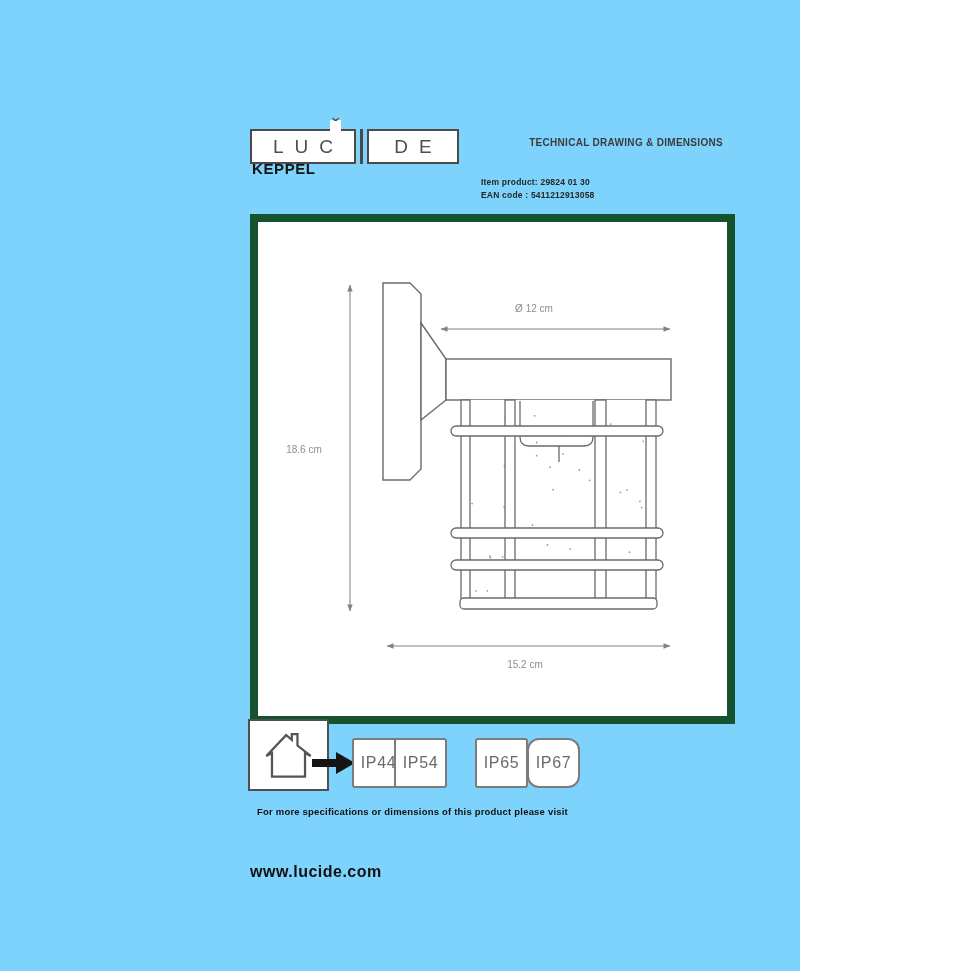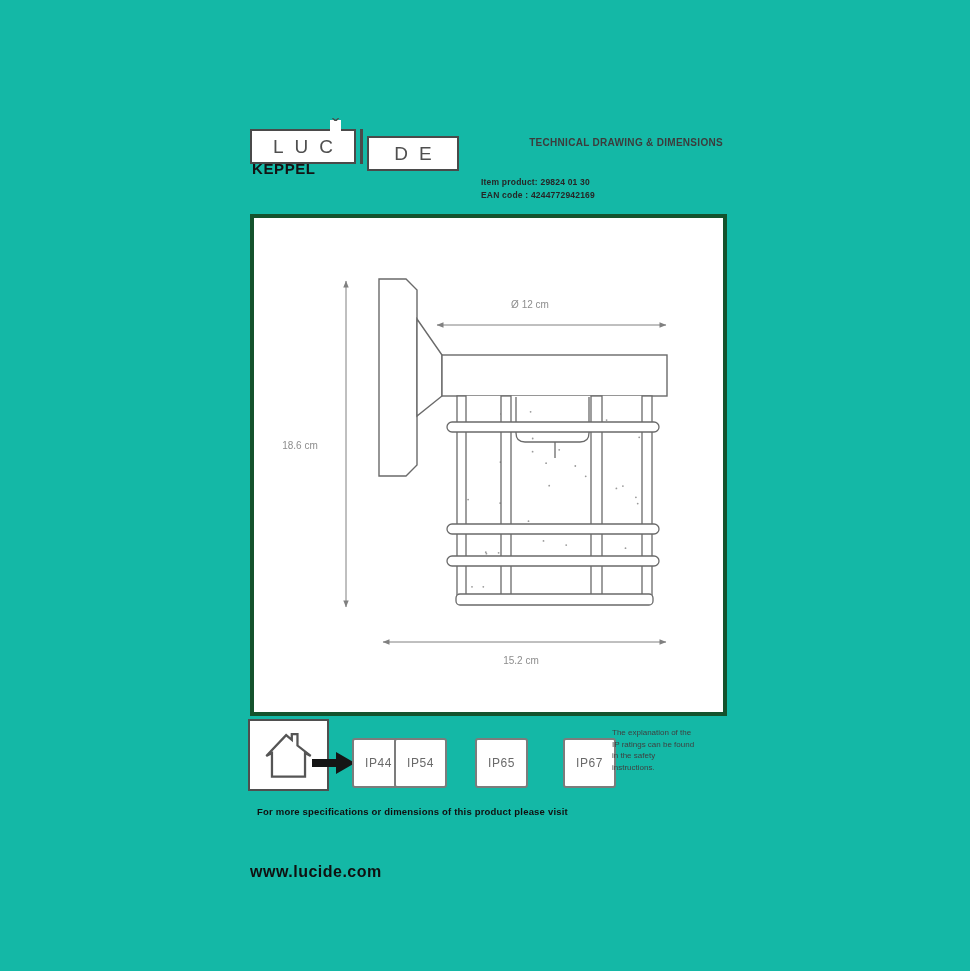--- a/index.html
+++ b/index.html
@@ -1,48 +1,48 @@
 <!DOCTYPE html>
 <html><head>
 <meta charset="utf-8">
 <style>
   html,body{margin:0;padding:0;background:#ffffff;}
-  .page{position:relative;width:970px;height:971px;background:#14b8a6;
+  .page{position:relative;width:800px;height:971px;background:#7dd3fc;
         font-family:"Liberation Sans",sans-serif;overflow:hidden;}
 
   
   .logo{position:absolute;left:250px;top:129px;display:flex;align-items:flex-start;}
   .logo-box{border:2px solid #4a4a4a;height:31px;display:flex;align-items:center;justify-content:center;background:#fff;}
   .logo-box span{font-size:19px;color:#4f4f4f;letter-spacing:11px;margin-right:-11px;line-height:1;}
   .logo-box-l{width:102px;}
-  .logo-box-r{width:88px;margin-top:7px;}
+  .logo-box-r{width:88px;}
   .logo-ibar{width:3px;height:35px;background:#4a4a4a;margin:0 4px;}
   .logo-caron{position:absolute;left:80px;top:-9px;font-size:22px;line-height:14px;color:#4a4a4a;background:#fff;padding:0 2px;}
 
   
   .doc-type{position:absolute;left:500px;top:137px;width:223px;text-align:right;
             font-size:10px;font-weight:bold;color:#3c3c3c;letter-spacing:.3px;}
   .product-title{position:absolute;left:252px;top:160px;font-size:15px;font-weight:bold;
                  color:#141414;letter-spacing:.6px;}
   .item-block{position:absolute;left:481px;top:176px;font-size:8.5px;font-weight:bold;
               color:#262626;line-height:13px;letter-spacing:.2px;}
 
   
   .drawing-frame{position:absolute;left:250px;top:214px;width:469px;height:494px;
-                 border:4px solid #14532d;background:#fff;}
+                 border:8px solid #14532d;background:#fff;}
 
   svg text{font-family:"Liberation Sans",sans-serif;}
   .dimtext{font-size:10px;fill:#8d8d8d;}
 
   
   .house-box{position:absolute;left:248px;top:719px;width:77px;height:68px;border:2px solid #4f4f4f;background:#fff;}
   .arrow-wrap{position:absolute;left:312px;top:750px;width:44px;height:26px;}
   .ip-box{position:absolute;top:738px;width:49px;height:46px;border:2px solid #7c7c7c;border-radius:3px;
           display:flex;align-items:center;justify-content:center;background:#fff;}
-  .ip-box span{font-size:12px;color:#6a6a6a;letter-spacing:.6px;}
+  .ip-box span{font-size:16px;color:#6a6a6a;letter-spacing:.6px;}
   .ip-note{position:absolute;left:612px;top:727px;width:118px;font-size:8px;line-height:11.5px;color:#3f3f3f;}
   .foot-line{position:absolute;left:257px;top:806px;font-size:9.5px;font-weight:bold;color:#101010;letter-spacing:.2px;}
   .foot-site{position:absolute;left:250px;top:818px;font-size:16px;font-weight:bold;color:#101010;letter-spacing:.5px;margin-top:45px;}
 </style>
 </head>
 <body>
 
 <div class="page">
 
   <div class="logo">
@@ -59,21 +59,21 @@
   <div class="doc-type">TECHNICAL DRAWING &amp; DIMENSIONS</div>
 
   <div class="product-title">KEPPEL</div>
   <div class="item-block">
     <div>
       <span>Item product:</span>
       <span>29824 01 30</span>
     </div>
     <div>
       <span>EAN code :</span>
-      <span>4244772942169</span>
+      <span>5411212913058</span>
     </div>
   </div>
 
   <div class="drawing-frame">
     <svg width="469" height="494" viewBox="0 0 469 494">
       <defs>
         <marker id="arr" viewBox="0 0 10 10" refX="8.6" refY="5" markerWidth="8" markerHeight="8" orient="auto-start-reverse">
           <path d="M0.5,1.6 L9,5 L0.5,8.4 z" fill="#808080"></path>
         </marker>
       </defs>
@@ -172,27 +172,21 @@
 
   <div class="ip-box" style="left:352px;">
     <span>IP44</span>
   </div>
   <div class="ip-box" style="left:394px;">
     <span>IP54</span>
   </div>
   <div class="ip-box" style="left:475px;">
     <span>IP65</span>
   </div>
-  <div class="ip-box" style="left:563px;">
+  <div class="ip-box" style="left:527px;border-radius:12px;">
     <span>IP67</span>
   </div>
 
-  <div class="ip-note">
-    <div>The explanation of the</div>
-    <div>IP ratings can be found</div>
-    <div>in the safety</div>
-    <div>instructions.</div>
-  </div>
 
   <div class="foot-line">For more specifications or dimensions of this product please visit</div>
   <div class="foot-site">www.lucide.com</div>
 
 </div>
 
 </body></html>

